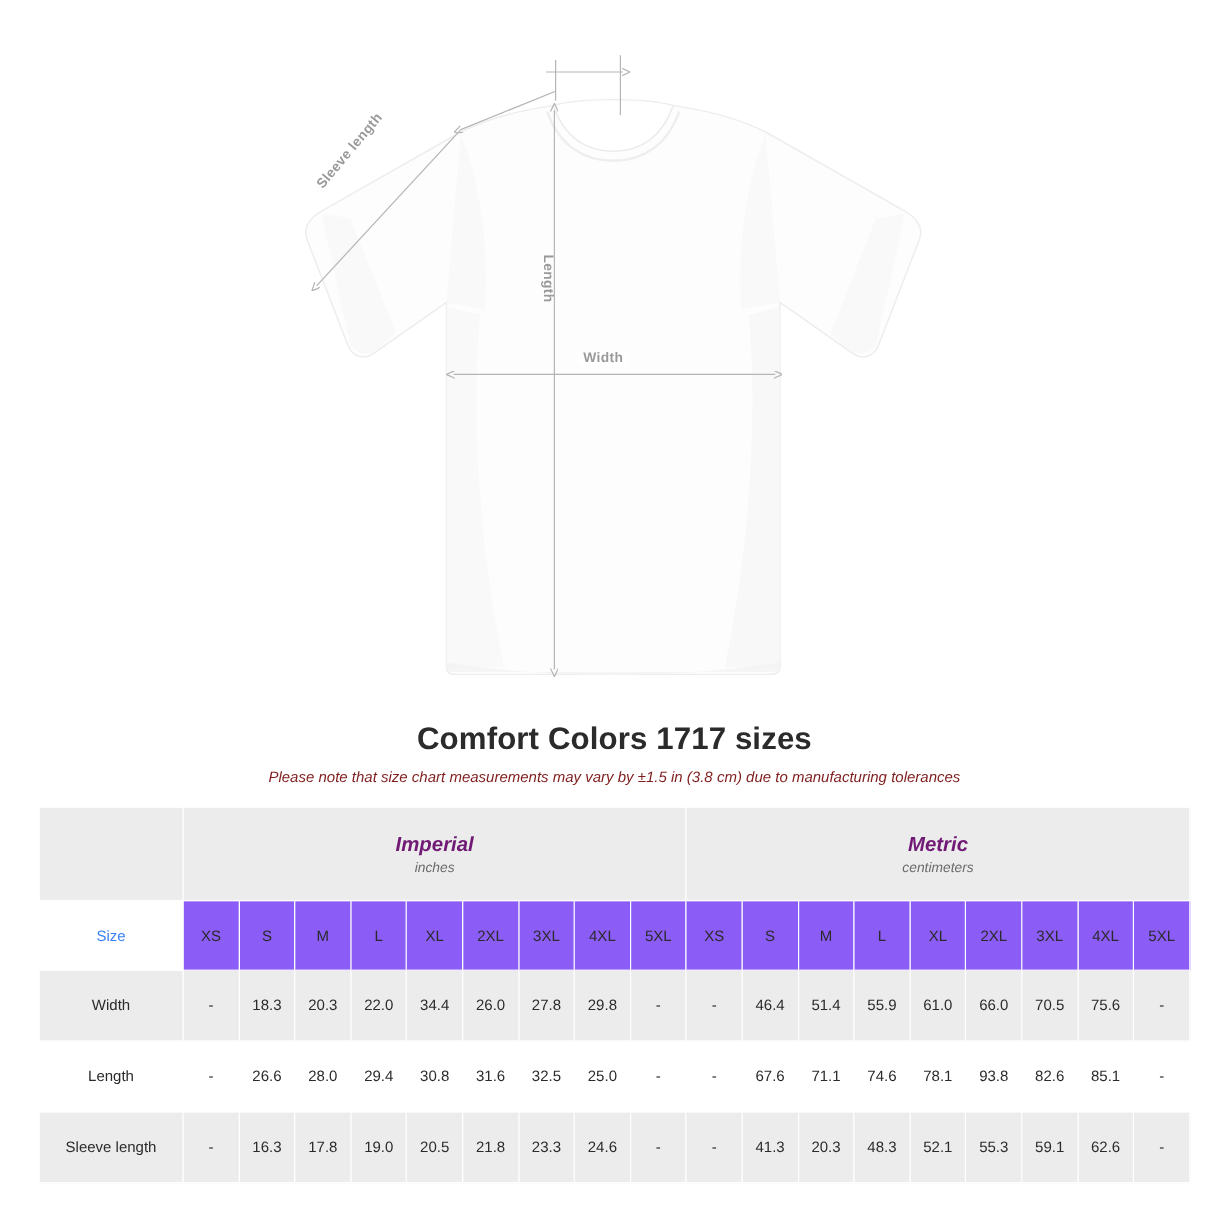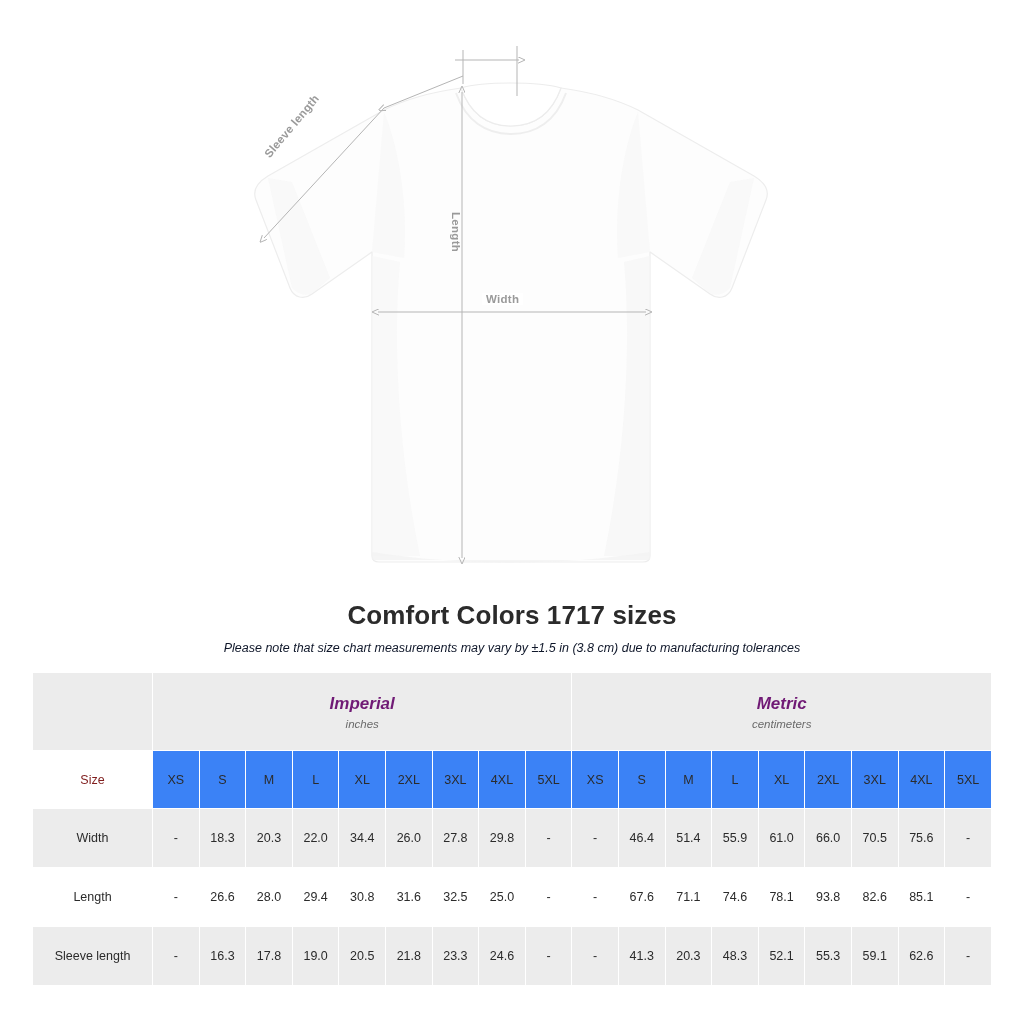--- a/index.html
+++ b/index.html
@@ -59,21 +59,21 @@
     font-size: 26px;
     font-weight: bold;
     color: #2b2b2b;
     margin: 0;
     letter-spacing: 0.1px;
   }
   #chart-note {
     margin-top: 10px;
     font-size: 12.5px;
     font-style: italic;
-    color: #0f172a;
+    color: #7f1d1d;
   }
 
   
   #size-table-wrap {
     position: absolute;
     left: 32px; top: 672px;
     width: 960px;
   }
   table#size-table {
     width: 960px;
@@ -106,26 +106,26 @@
     color: #6a6a6a;
     display: block;
     margin-top: 3px;
   }
   .corner-blank { background: #ececec; }
 
   
   .hdr-row td, .hdr-row th { height: 58px; }
   .hdr-label {
     background: #ffffff;
-    color: #7f1d1d;
+    color: #3b82f6;
     font-size: 12.5px;
     font-weight: bold;
   }
   .hdr-size {
-    background: #3b82f6;
+    background: #8b5cf6;
     color: #2b2b2b;
     font-size: 12.5px;
     font-weight: bold;
   }
 
   
   .data-row td { height: 59px; font-size: 12.5px; color: #2b2b2b; }
   .row-label {
     font-weight: bold;
     color: #3a3a3a;

